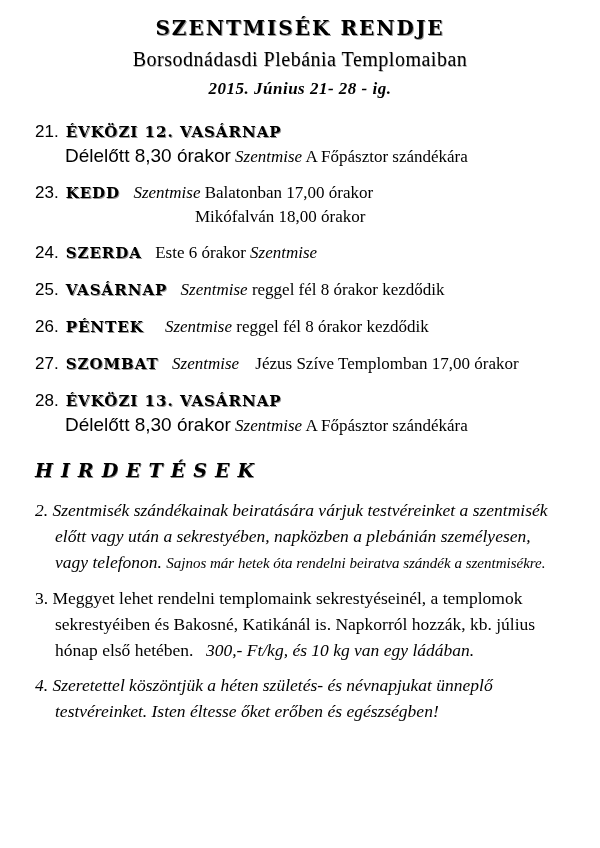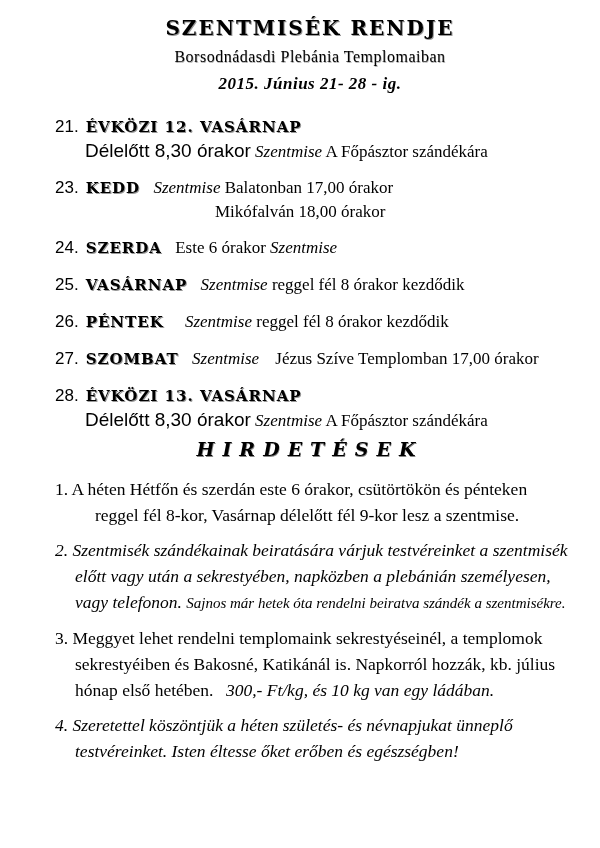--- a/index.html
+++ b/index.html
@@ -6,32 +6,32 @@
   html, body { background: #ffffff; }
   body {
     width: 600px; height: 848px;
     font-family: "Liberation Serif", serif;
     color: #000;
     overflow: hidden;
   }
   .page {
     width: 600px; height: 848px;
     background: #fff;
-    padding: 16px 20px 0 55px;
+    padding: 16px 20px 0 35px;
   }
   .header { text-align: center; margin-right: 15px; }
   .title {
     font-family: "DejaVu Serif", serif;
     font-weight: bold;
     font-size: 20px;
     letter-spacing: 2px;
     text-shadow: 1px 1px 0 #9a9a9a;
   }
   .subtitle {
-    font-size: 16px;
+    font-size: 20px;
     margin-top: 8px;
     letter-spacing: 0.5px;
     text-shadow: 0.6px 0.6px 0 #b5b5b5;
   }
   .daterange {
     font-size: 17px;
     font-style: italic;
     font-weight: bold;
     margin-top: 8px;
     letter-spacing: 0.5px;
@@ -56,22 +56,22 @@
   .it { font-style: italic; }
   .sp-after { margin-right: 12px; }
   .sans-big {
     font-family: "Liberation Sans", sans-serif;
     font-size: 19px;
   }
   .indent-30 { padding-left: 30px; }
   .indent-70 { padding-left: 70px; font-size: 16px; }
   .indent-160 { padding-left: 160px; }
   .ann-heading {
-    text-align: center;
-    margin: 6px 15px 0 0;
+    text-align: left;
+    margin: 22px 15px 0 0;
     font-family: "DejaVu Serif", serif;
     font-weight: bold;
     font-style: italic;
     font-size: 19px;
     letter-spacing: 8px;
     text-shadow: 0.6px 0.6px 0 #888;
   }
   .announcements { margin-top: 16px; }
   .ann { margin-top: 9px; font-size: 17.5px; line-height: 26px; }
   .ann .l2, .ann .l3 { padding-left: 20px; }
@@ -158,24 +158,20 @@
         <span>A Főpásztor szándékára</span>
       </div>
     </div>
 
   </div>
 
   <div class="ann-heading">HIRDETÉSEK</div>
 
   <div class="announcements">
 
-    <div class="ann a1">
-      <div class="l1">1. A héten Hétfőn és szerdán este 6 órakor, csütörtökön és pénteken</div>
-      <div class="l2">reggel fél 8-kor, Vasárnap délelőtt fél 9-kor lesz a szentmise.</div>
-    </div>
 
     <div class="ann italic">
       <div class="l1">2. Szentmisék szándékainak beiratására várjuk testvéreinket a szentmisék</div>
       <div class="l2">előtt  vagy után a sekrestyében, napközben a plebánián személyesen,</div>
       <div class="l3">
         <span>vagy telefonon.</span>
         <span class="small-it">Sajnos már hetek óta rendelni beiratva szándék a szentmisékre.</span>
       </div>
     </div>
 

